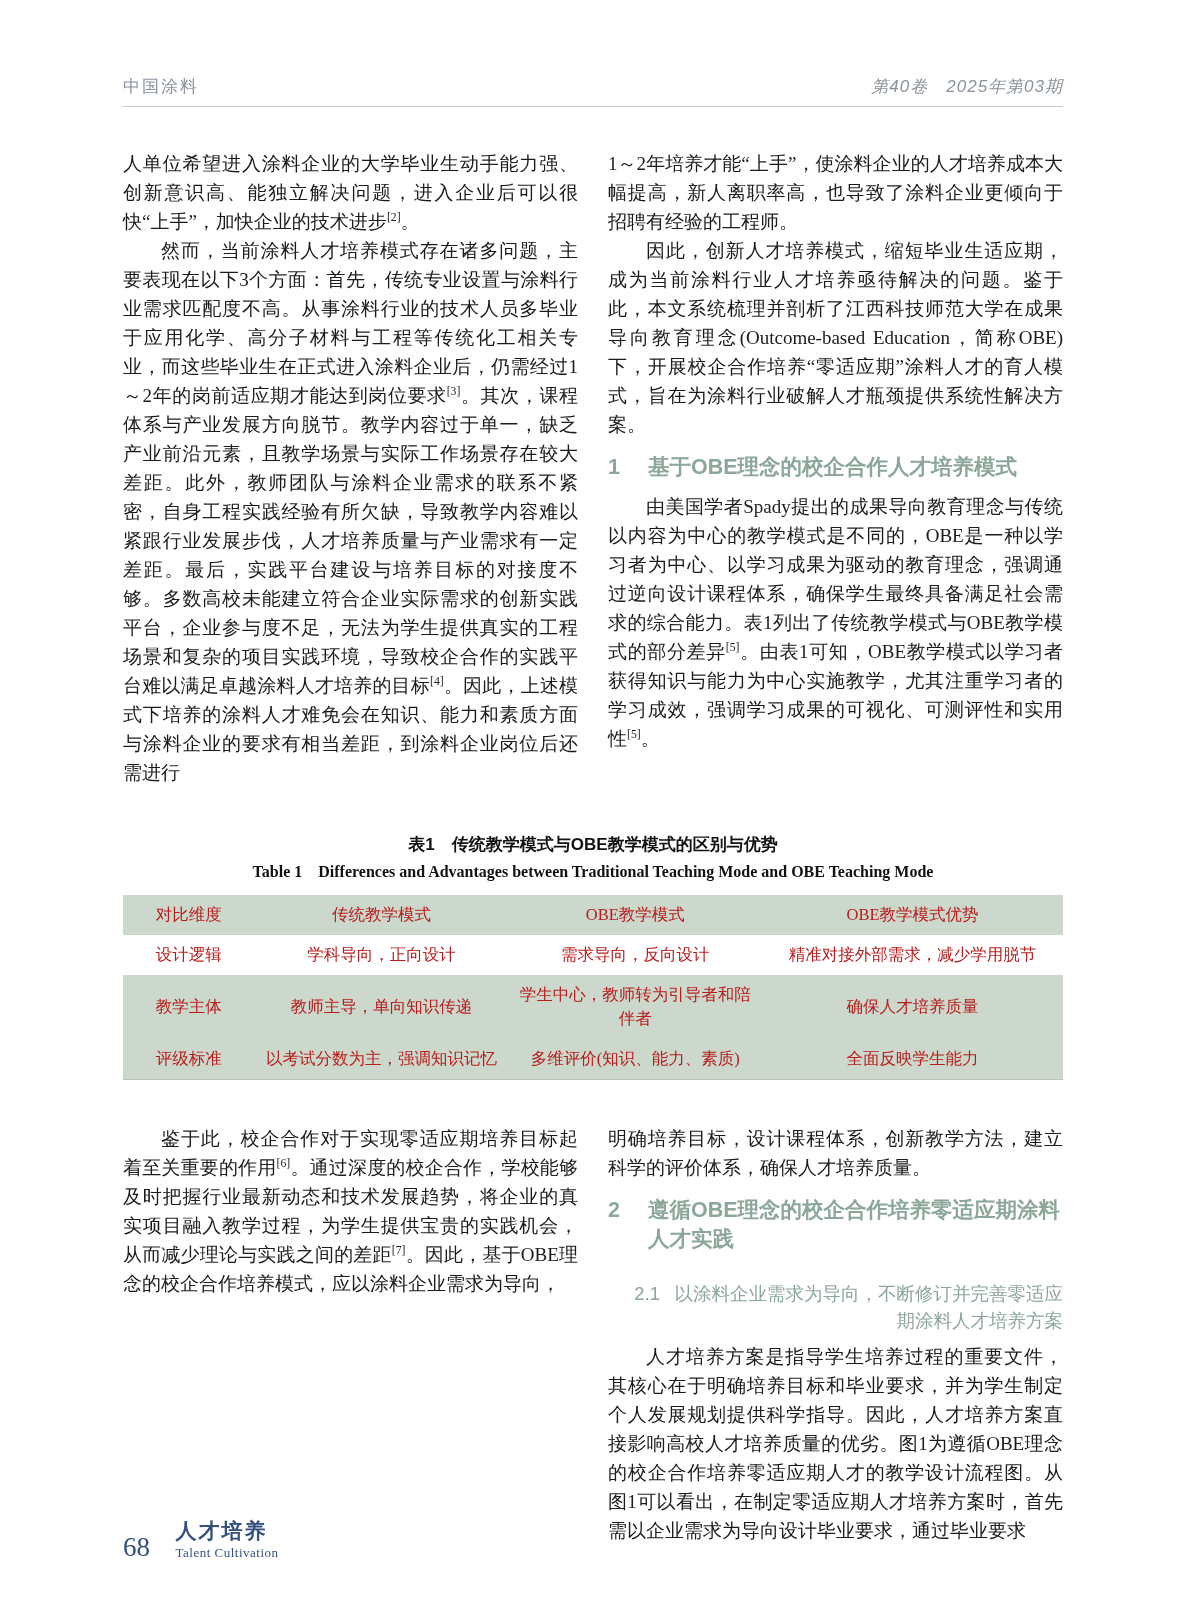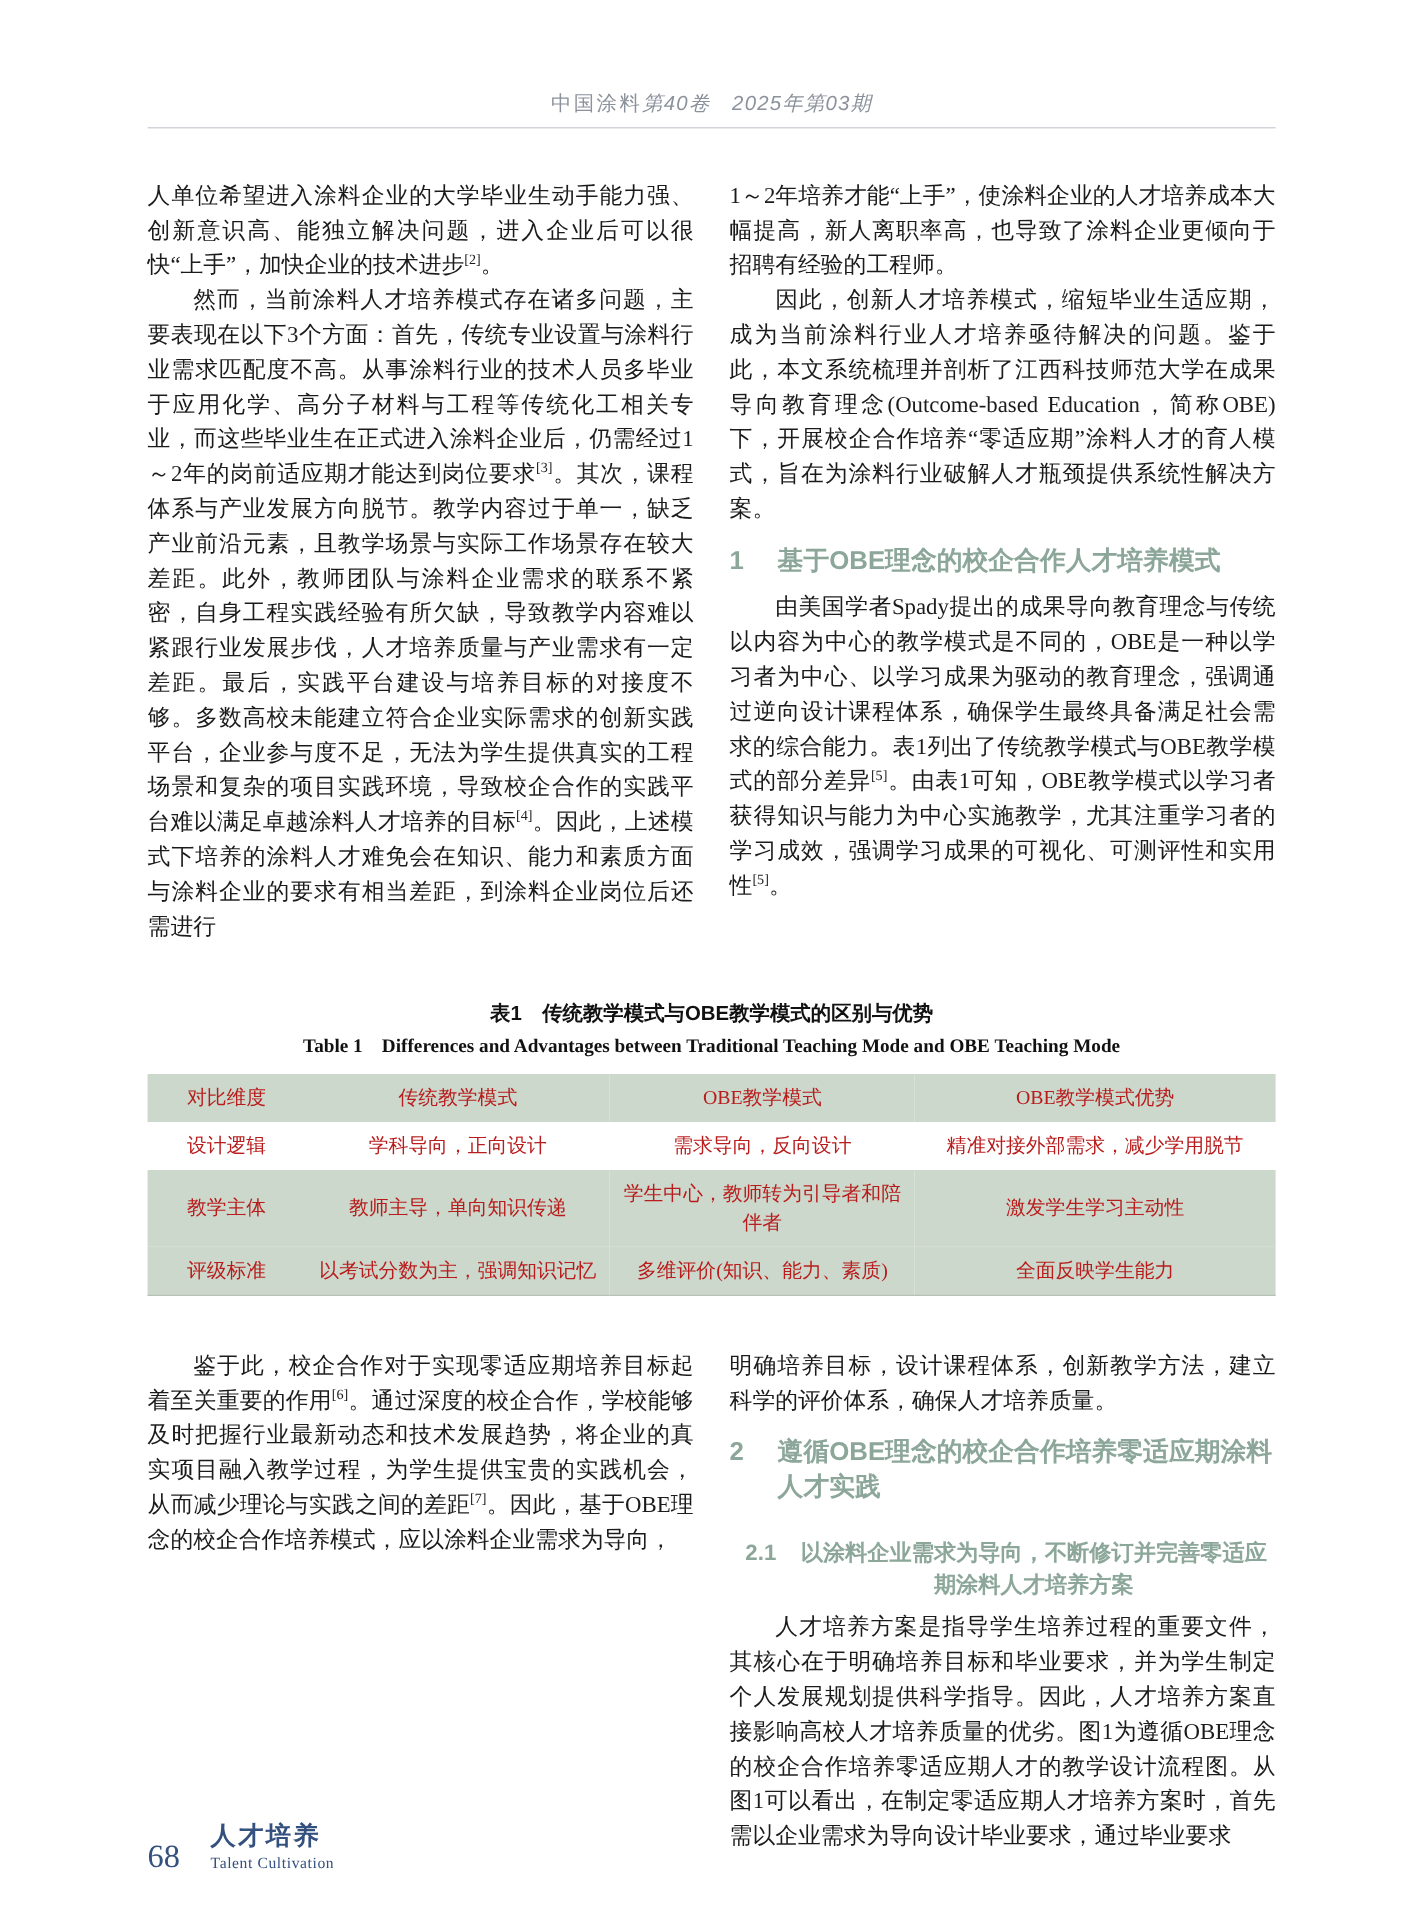--- a/index.html
+++ b/index.html
@@ -8,21 +8,21 @@
     width:1187px;height:1600px;
     background:#ffffff;
     box-sizing:border-box;
     padding:75px 124px 0 123px;
     font-family:"Liberation Serif","DejaVu Serif",serif;
     color:#1b1b1b;
     overflow:hidden;
   }
   
   .page-header{
-    display:flex;justify-content:center;align-items:flex-end;
+    display:flex;justify-content:space-between;align-items:flex-end;
     padding-bottom:8px;
     border-bottom:1.5px solid #c6cbd2;
     color:#8b929c;
     font-family:"Liberation Sans","DejaVu Sans",sans-serif;
     font-size:17px;
     letter-spacing:2px;
   }
   .page-header .issue{letter-spacing:1px;font-style:italic;}
   
   .cols{display:flex;gap:30px;}
@@ -46,23 +46,23 @@
     color:#8CA79A;
     text-align:left;
   }
   h2.sec .num{flex:0 0 40px;}
   h2.sec .ttl{flex:1;}
   h3.subsec{
     display:flex;
     margin:26px 0 8px 0;
     font-family:"Liberation Sans","DejaVu Sans",sans-serif;
     font-size:18.5px;line-height:27px;
-    font-weight:bold;
+    font-weight:normal;
     color:#8CA79A;
-    text-align:center;
+    text-align:right;
   }
   h3.subsec .num{flex:0 0 52px;}
   h3.subsec .ttl{flex:1;}
   
   .table-section{margin-top:46px;}
   .tbl-title-zh{
     text-align:center;
     font-family:"Liberation Sans","DejaVu Sans",sans-serif;
     font-weight:bold;font-size:17px;color:#111;
   }
@@ -162,21 +162,21 @@
         <tr>
           <td>设计逻辑</td>
           <td>学科导向，正向设计</td>
           <td>需求导向，反向设计</td>
           <td>精准对接外部需求，减少学用脱节</td>
         </tr>
         <tr class="green">
           <td>教学主体</td>
           <td>教师主导，单向知识传递</td>
           <td>学生中心，教师转为引导者和陪伴者</td>
-          <td>激发学生学习主动性</td>
+          <td>确保人才培养质量</td>
         </tr>
         <tr class="green">
           <td>评级标准</td>
           <td>以考试分数为主，强调知识记忆</td>
           <td>多维评价(知识、能力、素质)</td>
           <td>全面反映学生能力</td>
         </tr>
       </tbody>
     </table>
   </section>

